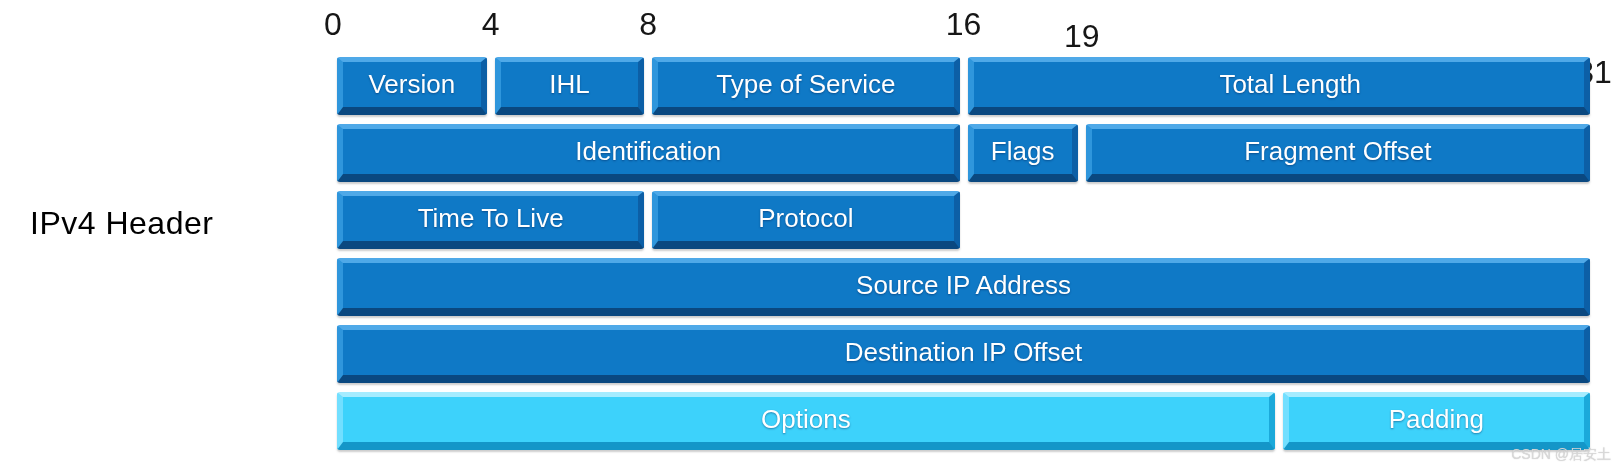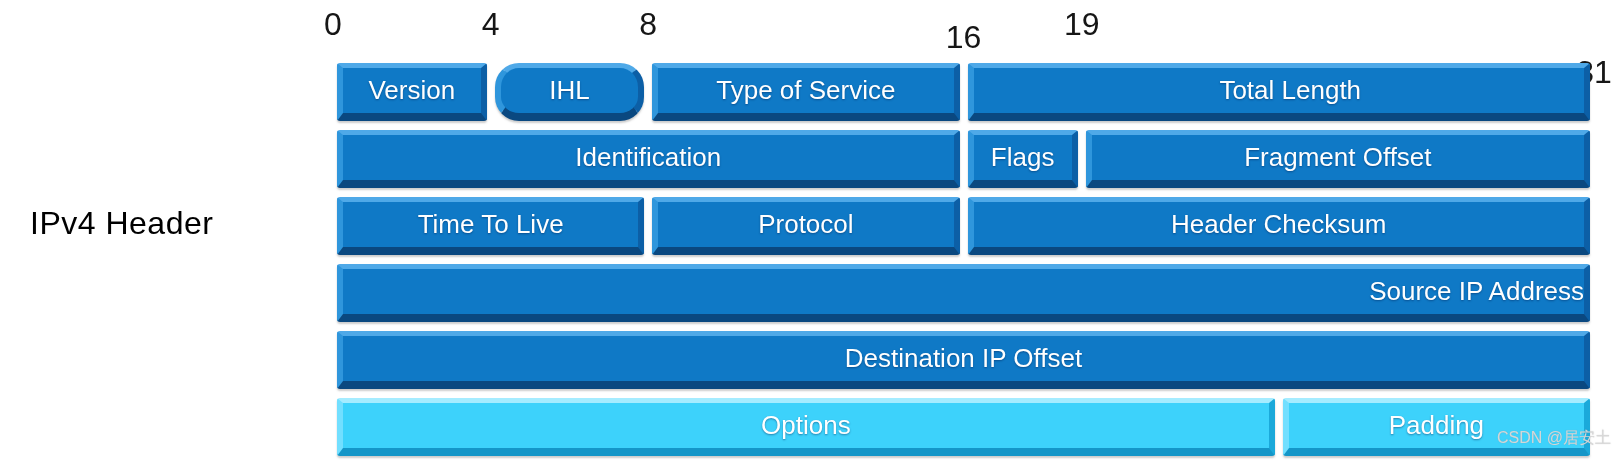--- a/index.html
+++ b/index.html
@@ -28,61 +28,60 @@
   .frow{position:relative;height:58px;margin-bottom:9px;}
 
   .field{
     position:absolute;top:0;height:58px;box-sizing:border-box;
     border-style:solid;border-width:5px 6px 8px 6px;border-radius:3px;
     display:flex;align-items:center;justify-content:center;
     color:#ffffff;font-size:26px;white-space:nowrap;
     text-shadow:0 1px 2px rgba(0,30,80,0.45);
     box-shadow:0 2px 2px rgba(110,110,110,0.35);
     overflow:hidden;
-    margin-top:6px;
   }
   .field.style-field{
     background:var(--field-fill);
     border-color:var(--field-top) var(--field-right) var(--field-bottom) var(--field-left);
   }
   .field.style-optional{
     background:var(--optional-fill);
     border-color:var(--optional-top) var(--optional-right) var(--optional-bottom) var(--optional-left);
   }
 
   
   .watermark{
-    position:absolute;right:4px;bottom:20px;
-    font-size:16px;color:rgba(216,216,216,0.95);
+    position:absolute;right:4px;bottom:5px;
+    font-size:14px;color:rgba(216,216,216,0.95);
     text-shadow:0 0 1px rgba(150,150,150,0.5);
     white-space:nowrap;
   }
 </style>
 </head>
 <body>
 
 <div class="canvas">
 
   <div class="side-label">IPv4 Header</div>
 
   <div class="grid">
     <div class="bit-scale">
         <span class="tick" style="left: 0%;">0</span>
         <span class="tick" style="left: 12.5%;">4</span>
         <span class="tick" style="left: 25%;">8</span>
-        <span class="tick" style="left: 50%; margin-top: 13px;">16</span>
-        <span class="tick" style="left: 59.375%;">19</span>
+        <span class="tick" style="left: 50%;">16</span>
+        <span class="tick" style="left: 59.375%; margin-top: 12px;">19</span>
         <span class="tick" style="left: 100%; margin-top: 48px;">31</span>
       </div>
     <div class="rows">
         <div class="frow">
           <div class="field style-field" style="left: calc(0% + 4px); width: calc(12.5% - 8px);">
             <span>Version</span>
           </div>
-          <div class="field style-field" style="left: calc(12.5% + 4px); width: calc(12.5% - 8px); border-radius: 24px;">
+          <div class="field style-field" style="left: calc(12.5% + 4px); width: calc(12.5% - 8px);">
             <span>IHL</span>
           </div>
           <div class="field style-field" style="left: calc(25% + 4px); width: calc(25% - 8px);">
             <span>Type of Service</span>
           </div>
           <div class="field style-field" style="left: calc(50% + 4px); width: calc(50% - 8px); padding-left: 23px;">
             <span>Total Length</span>
           </div>
         </div>
         <div class="frow">
@@ -96,26 +95,23 @@
             <span>Fragment Offset</span>
           </div>
         </div>
         <div class="frow">
           <div class="field style-field" style="left: calc(0% + 4px); width: calc(25% - 8px); justify-content: center;">
             <span>Time To Live</span>
           </div>
           <div class="field style-field" style="left: calc(25% + 4px); width: calc(25% - 8px);">
             <span>Protocol</span>
           </div>
-          <div class="field style-field" style="left: calc(50% + 4px); width: calc(50% - 8px);">
-            <span>Header Checksum</span>
-          </div>
         </div>
         <div class="frow">
-          <div class="field style-field" style="left: calc(0% + 4px); width: calc(100% - 8px); justify-content: flex-end;">
+          <div class="field style-field" style="left: calc(0% + 4px); width: calc(100% - 8px);">
             <span>Source IP Address</span>
           </div>
         </div>
         <div class="frow">
           <div class="field style-field" style="left: calc(0% + 4px); width: calc(100% - 8px);">
             <span>Destination IP Offset</span>
           </div>
         </div>
         <div class="frow">
           <div class="field style-optional" style="left: calc(0% + 4px); width: calc(75% - 8px);">

